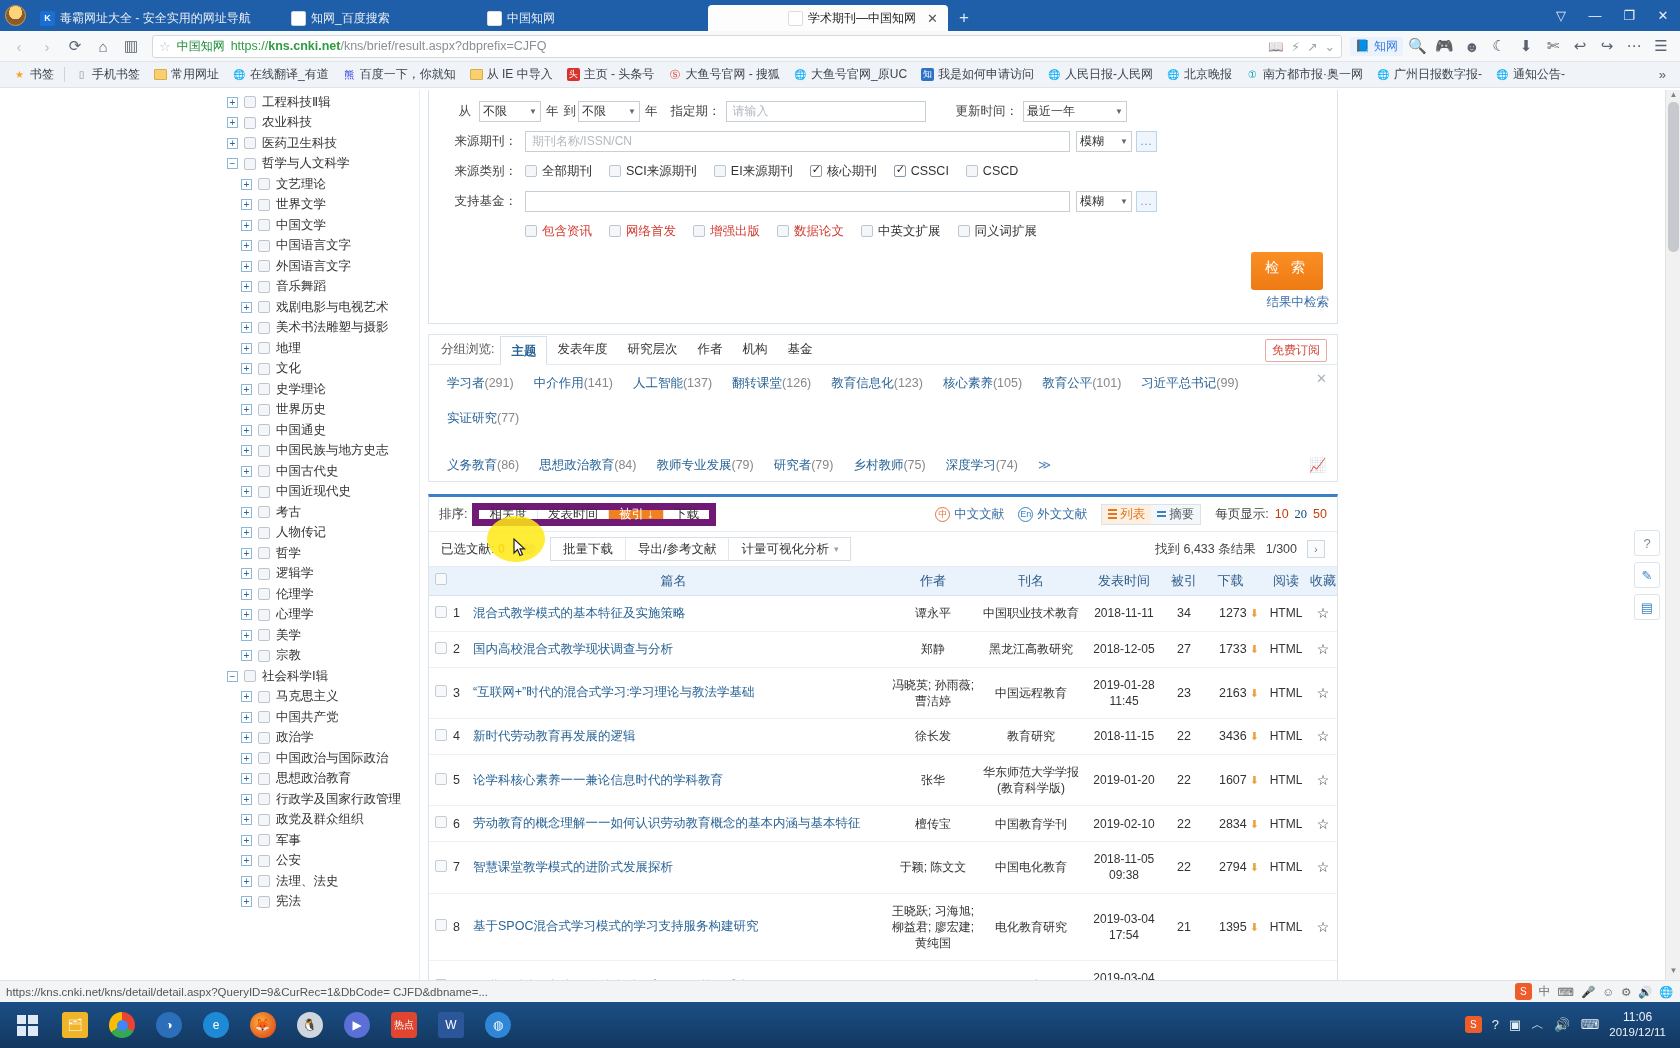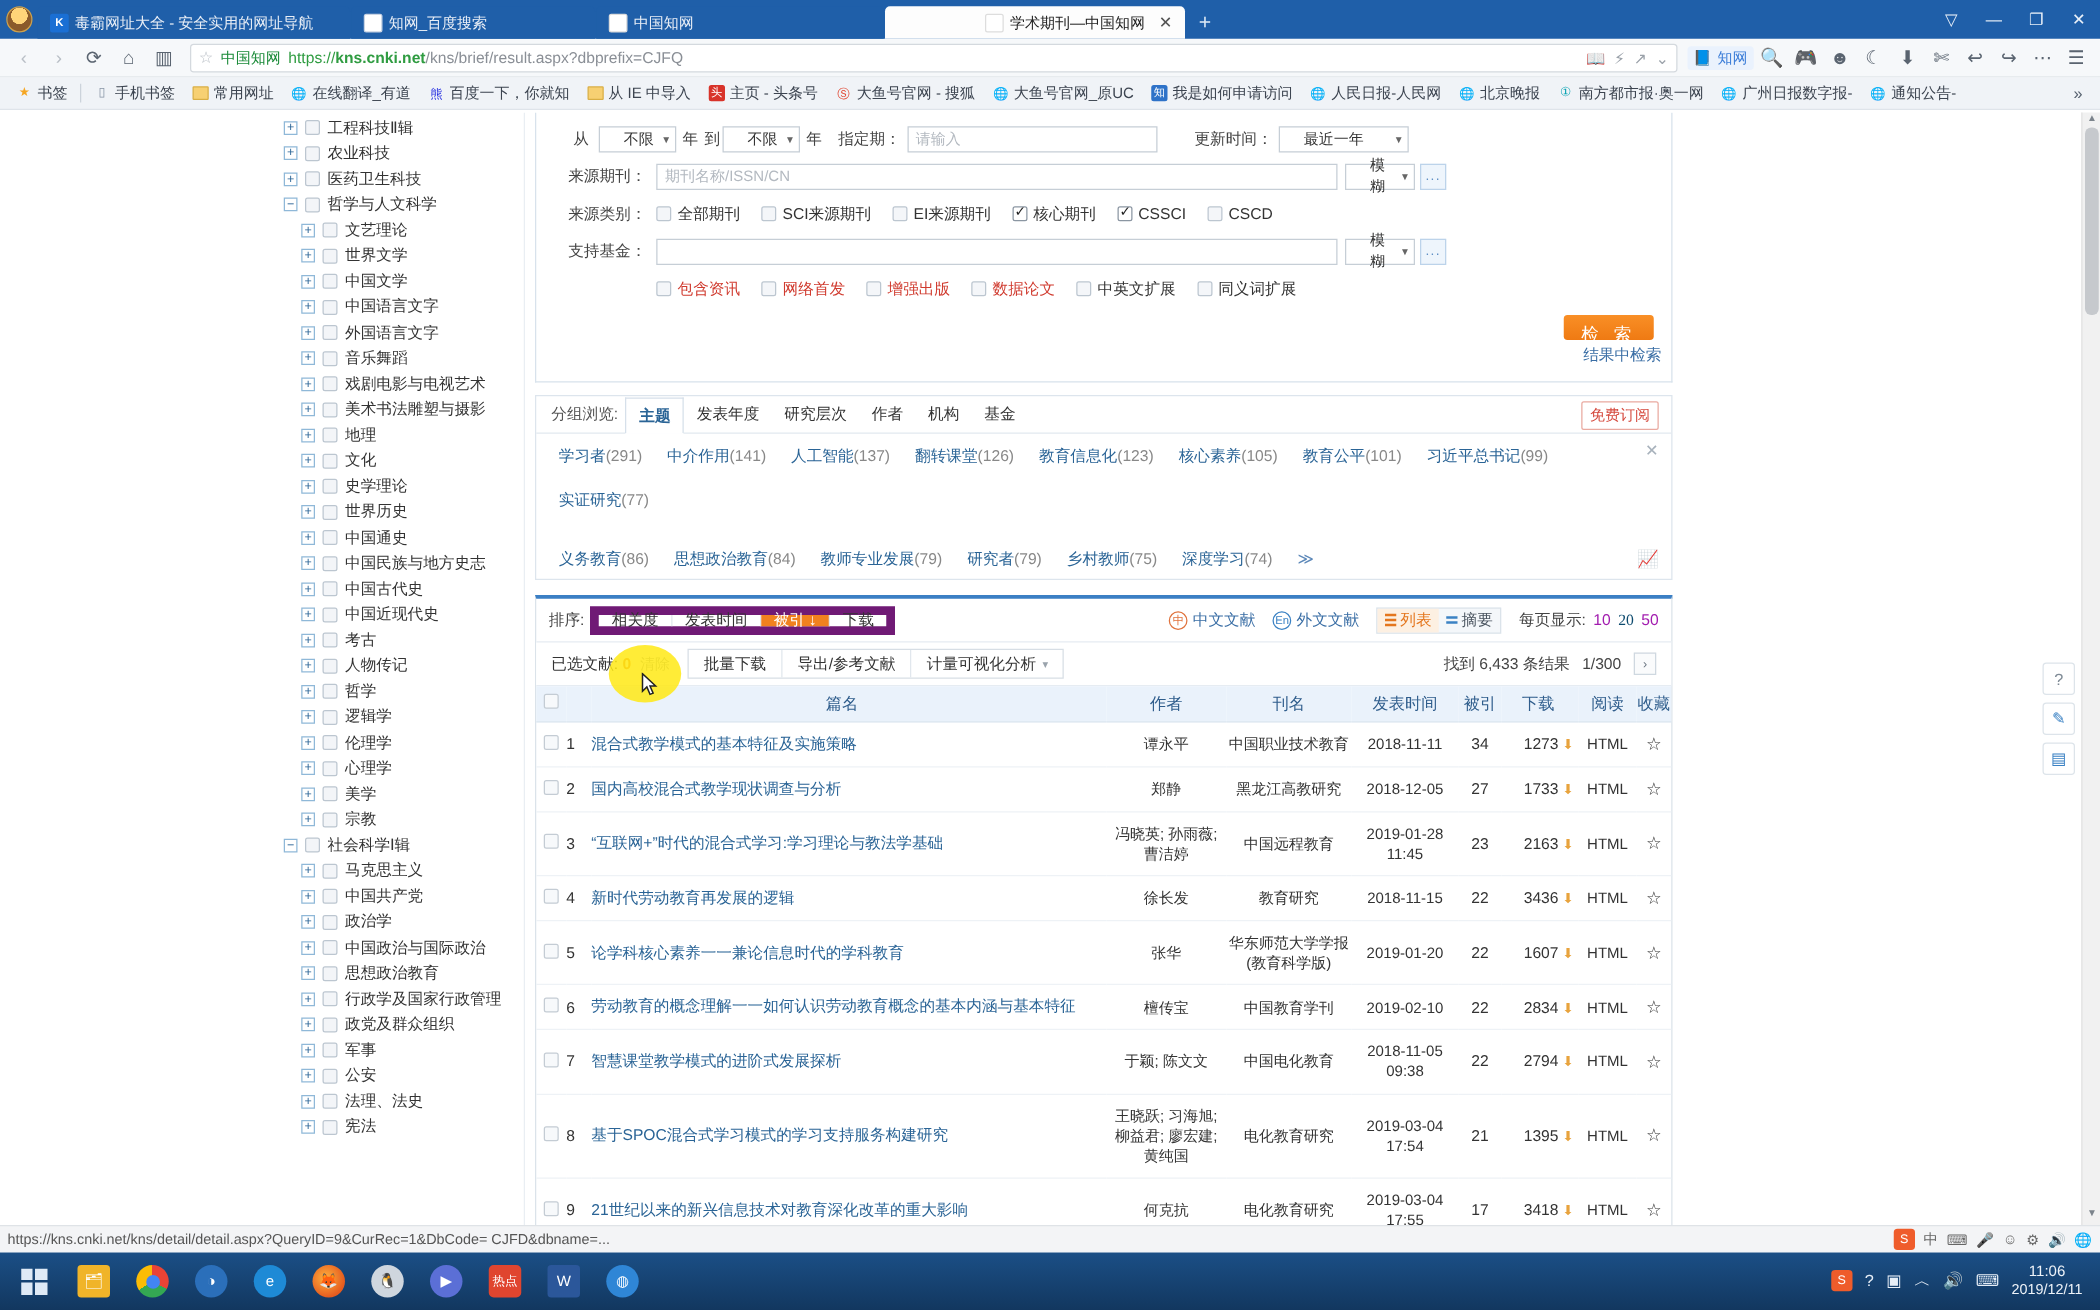--- a/index.html
+++ b/index.html
@@ -117,21 +117,21 @@
   .lvl1 { padding-left:36px; }
 
   
   .main { position:absolute; left:428px; top:0; width:910px; }
 
   .searchbox { border:1px solid #d8e2ec; border-top:none; background:#fff; padding:6px 0 12px 0;}
   .frow { display:flex; align-items:center; height:30px; padding-left:10px; }
   .flabel { width:78px; text-align:right; color:#444; font-size:12.5px; margin-right:8px;}
   .sel {
     height:21px; border:1px solid #c6ced6; background:#fff; font-size:12px;
-    display:flex; align-items:center; padding:0 3px 0 19px; min-width:56px; color:#333;
+    display:flex; align-items:center; padding:0 3px 0 3px; min-width:56px; color:#333;
   }
   .sel .caret { margin-left:auto; font-size:8px; color:#666; padding-left:6px;}
   .tinytext { font-size:12.5px; color:#444; margin:0 5px; }
   .inp {
     height:21px; border:1px solid #c6ced6; background:#fff; font-size:12px;
     display:flex; align-items:center; padding:0 6px; color:#333;
   }
   .inp.ph { color:#b3b9c0; }
   .dots {
     width:21px;height:21px;border:1px solid #bcd3ea;background:#eef5fc;color:#5e8fc4;
@@ -143,21 +143,21 @@
     width:12px;height:12px;border:1px solid #bcc6d0;background:#f4f6f9;border-radius:2px;
     flex:0 0 12px; position:relative;
   }
   .ck.on { background:#fff; border-color:#8b96a2; }
   .ck.on:after {
     content:"✓"; position:absolute; left:1px; top:-3px; font-size:11px; color:#222;
   }
   .ckl { font-size:12.5px; color:#333; margin-right:12px; }
   .ckl.red { color:#d03b2f; }
   .searchbtn {
-    width:72px;height:20px;background:linear-gradient(#f98f26,#ef7a13);
+    width:72px;height:38px;background:linear-gradient(#f98f26,#ef7a13);
     color:#fff;font-size:14px;letter-spacing:4px;text-align:center;line-height:30px;
     border-radius:3px; cursor:pointer;
   }
   .rowend { display:flex; justify-content:flex-end; align-items:center; padding:6px 14px 0 0; gap:12px;}
   .linksm { color:#3a6ea5; font-size:12.5px; }
 
   
   .groupwrap { margin-top:10px; border:1px solid #dde5ed; background:#fff; position:relative;}
   .grouptabs { display:flex; align-items:flex-end; height:30px; padding-left:12px; gap:0; border-bottom:1px solid #e2e9f0;}
   .gtlabel { font-size:12.5px; color:#555; margin-right:6px; line-height:30px;}
@@ -199,21 +199,21 @@
   }
   .circ.blue { border-color:#3b82c4; color:#3b82c4; }
   .viewgrp { display:flex; border:1px solid #dbe3ea; background:#f4f7fa; height:21px;}
   .viewitem { display:flex;align-items:center;gap:3px;padding:0 6px;font-size:12.5px;}
   .viewitem.on { color:#e4761d; background:#fdf0e2;}
   .viewitem.off { color:#4b5560; }
   .bars { display:inline-block; width:9px; }
   .bars i { display:block; height:2px; margin:1.6px 0; background:#e4761d; }
   .bars.blue i { background:#3b82c4; }
   .perpage { font-size:12.5px; color:#444; display:flex; align-items:center; gap:6px;}
-  .pp { color:#a21caf; }
+  .pp { color:#c2410c; }
   .pp.on { color:#0c4a6e;font-family:Liberation Serif, serif; }
 
   .actionbar {
     display:flex; align-items:center; height:36px; border-top:1px solid #e6ecf2;
     border-bottom:1px solid #e6ecf2; background:#fff; padding:0 12px;
   }
   .selcount { font-size:12.5px; color:#333; }
   .selcount b { color:#e4761d; font-weight:bold; }
   .clearlink { font-size:12px; color:#9aa3ac; margin:0 14px 0 7px;}
   .abgrp { display:flex; border:1px solid #d7dee5; height:24px; }

